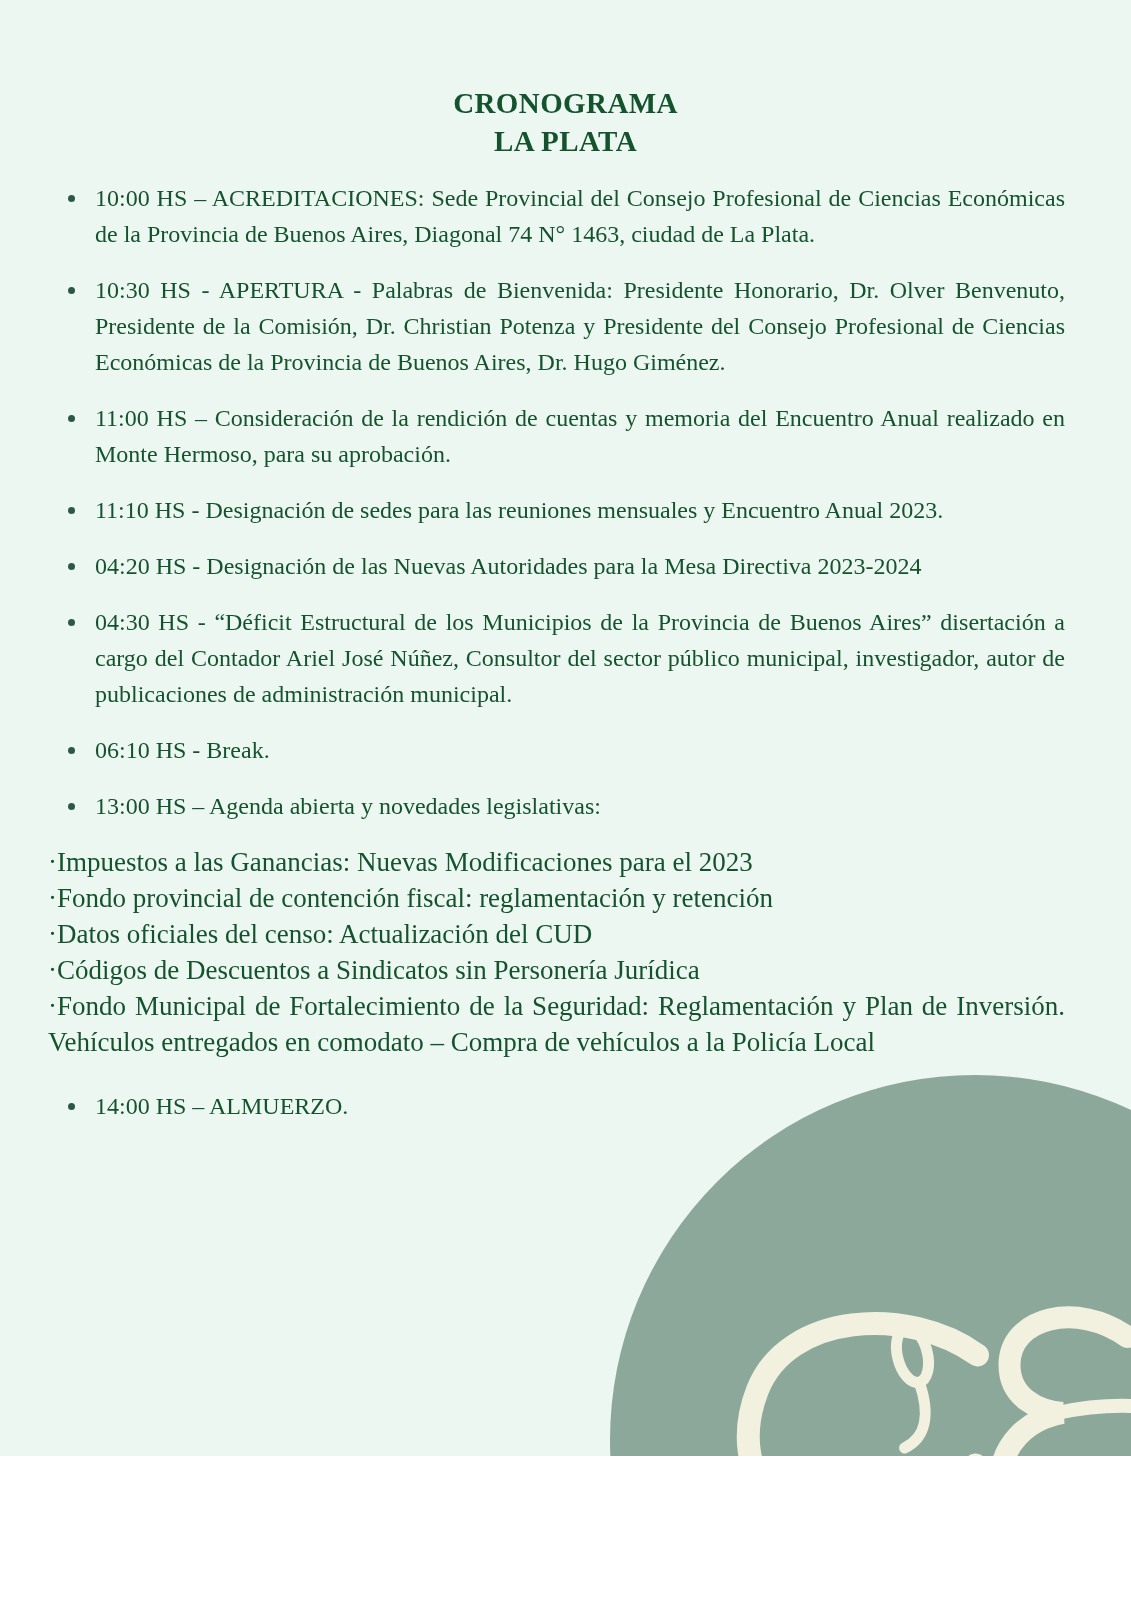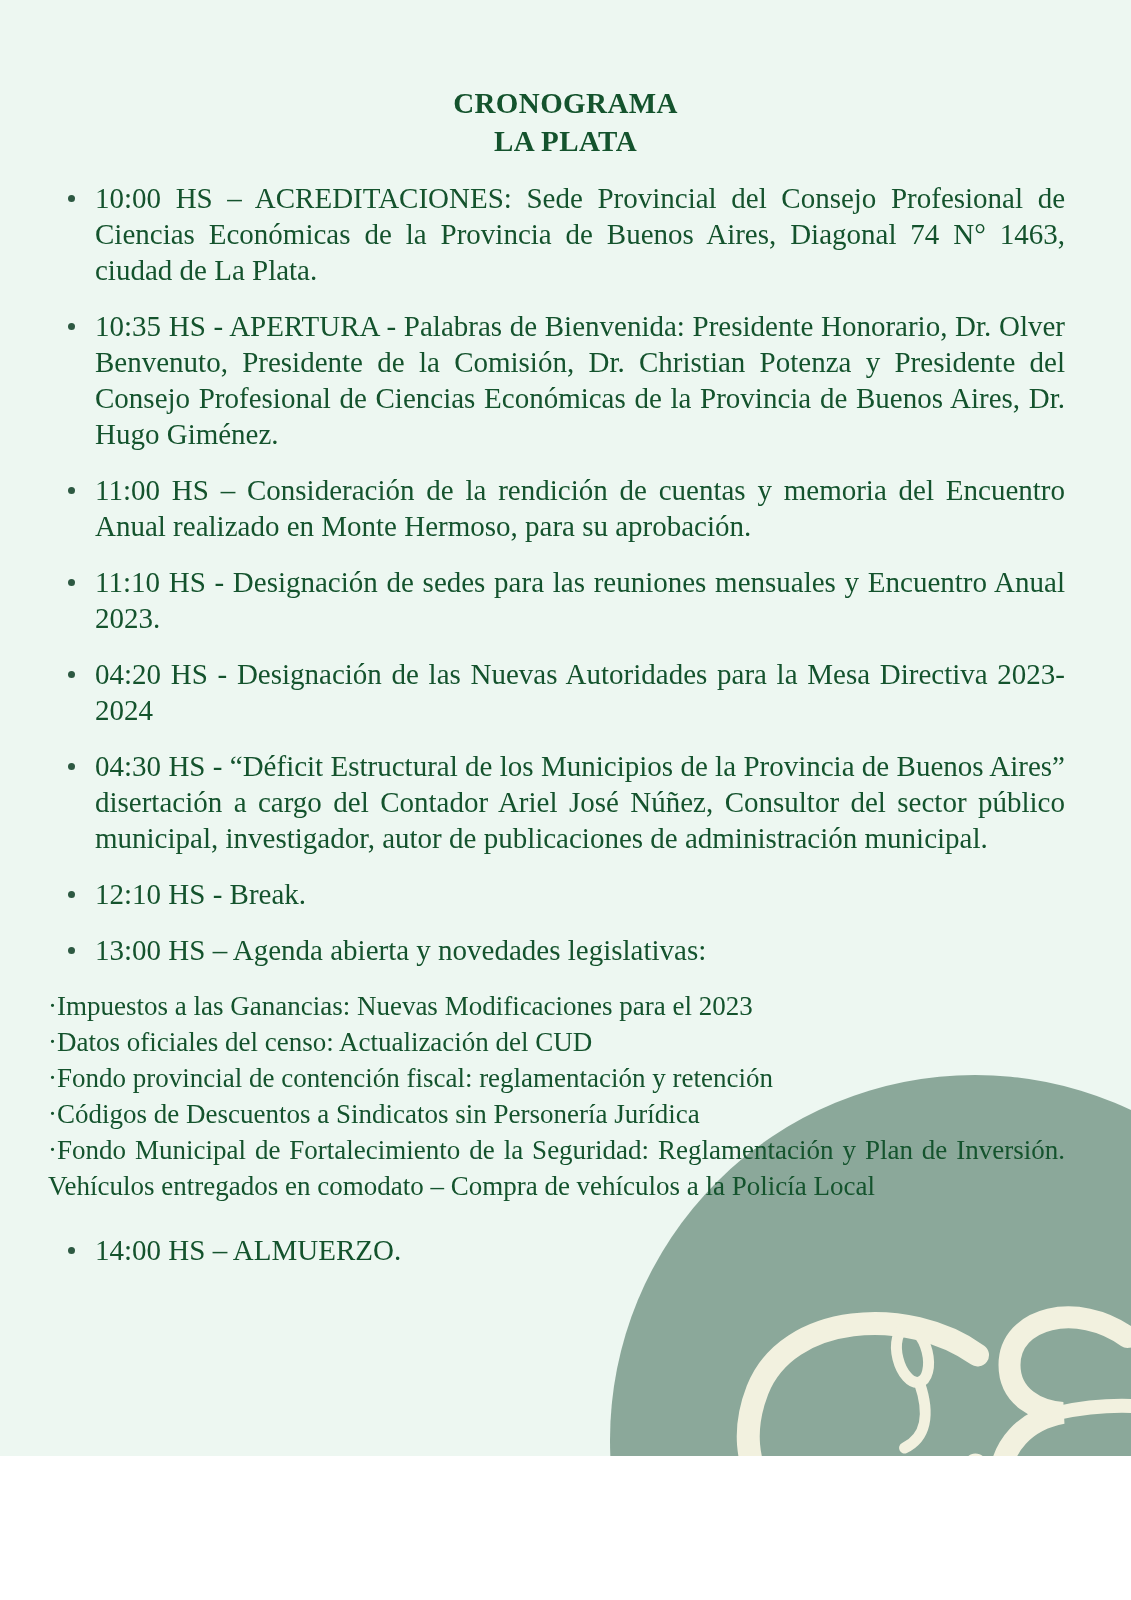--- a/index.html
+++ b/index.html
@@ -37,21 +37,21 @@
     letter-spacing:.4px;
   }
   .agenda-list{
     margin-top:20px;
     padding:0 66px;
   }
   .agenda-item{
     display:flex;
     gap:20px;
     margin-bottom:20px;
-    font-size:29px;
+    font-size:24px;
     line-height:36px;
   }
   .bullet-dot{
     flex:none;
     width:7px;height:7px;
     margin-top:15px;margin-left:2px;
     border-radius:50%;
     background:#2d5942;
   }
   .agenda-text{
@@ -100,21 +100,21 @@
 
     <div class="agenda-list">
 
       <div class="agenda-item">
         <span class="bullet-dot"></span>
         <div class="agenda-text">10:00 HS – ACREDITACIONES: Sede Provincial del Consejo Profesional de Ciencias Económicas de la Provincia de Buenos Aires, Diagonal 74 N° 1463, ciudad de La Plata.</div>
       </div>
 
       <div class="agenda-item">
         <span class="bullet-dot"></span>
-        <div class="agenda-text">10:35 HS - APERTURA - Palabras de Bienvenida: Presidente Honorario, Dr. Olver Benvenuto, Presidente de la Comisión, Dr. Christian Potenza y Presidente del Consejo Profesional de Ciencias Económicas de la Provincia de Buenos Aires, Dr. Hugo Giménez.</div>
+        <div class="agenda-text">10:30 HS - APERTURA - Palabras de Bienvenida: Presidente Honorario, Dr. Olver Benvenuto, Presidente de la Comisión, Dr. Christian Potenza y Presidente del Consejo Profesional de Ciencias Económicas de la Provincia de Buenos Aires, Dr. Hugo Giménez.</div>
       </div>
 
       <div class="agenda-item">
         <span class="bullet-dot"></span>
         <div class="agenda-text">11:00 HS – Consideración de la rendición de cuentas y memoria del Encuentro Anual realizado en Monte Hermoso, para su aprobación.</div>
       </div>
 
       <div class="agenda-item">
         <span class="bullet-dot"></span>
         <div class="agenda-text">11:10 HS - Designación de sedes para las reuniones mensuales y Encuentro Anual 2023.</div>
@@ -125,34 +125,34 @@
         <div class="agenda-text">04:20 HS - Designación de las Nuevas Autoridades para la Mesa Directiva 2023-2024</div>
       </div>
 
       <div class="agenda-item">
         <span class="bullet-dot"></span>
         <div class="agenda-text">04:30 HS - “Déficit Estructural de los Municipios de la Provincia de Buenos Aires” disertación a cargo del Contador Ariel José Núñez, Consultor del sector público municipal, investigador, autor de publicaciones de administración municipal.</div>
       </div>
 
       <div class="agenda-item">
         <span class="bullet-dot"></span>
-        <div class="agenda-text">12:10 HS - Break.</div>
+        <div class="agenda-text">06:10 HS - Break.</div>
       </div>
 
       <div class="agenda-item">
         <span class="bullet-dot"></span>
         <div class="agenda-text">13:00 HS – Agenda abierta y novedades legislativas:</div>
       </div>
 
     </div>
 
     <div class="topics">
       <div class="topic">·Impuestos a las Ganancias: Nuevas Modificaciones para el 2023</div>
+      <div class="topic">·Fondo provincial de contención fiscal: reglamentación y retención</div>
       <div class="topic">·Datos oficiales del censo: Actualización del CUD</div>
-      <div class="topic">·Fondo provincial de contención fiscal: reglamentación y retención</div>
       <div class="topic">·Códigos de Descuentos a Sindicatos sin Personería Jurídica</div>
       <div class="topic">·Fondo Municipal de Fortalecimiento de la Seguridad: Reglamentación y Plan de Inversión. Vehículos entregados en comodato – Compra de vehículos a la Policía Local</div>
     </div>
 
     <div class="agenda-list closing">
       <div class="agenda-item">
         <span class="bullet-dot"></span>
         <div class="agenda-text">14:00 HS – ALMUERZO.</div>
       </div>
     </div>

